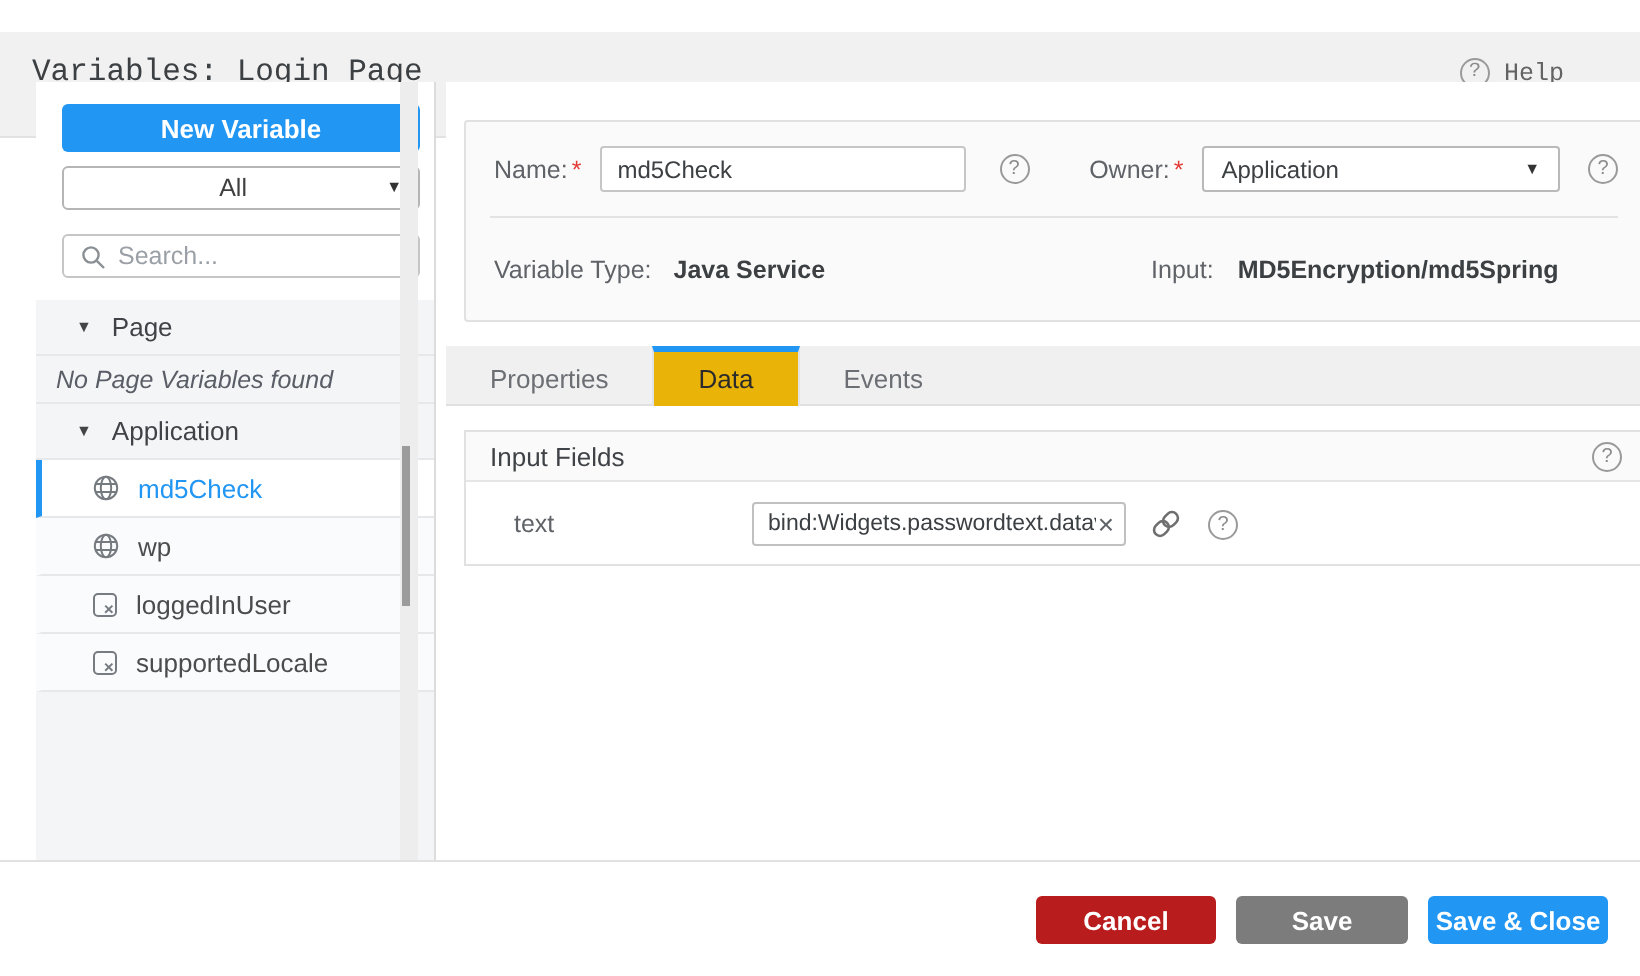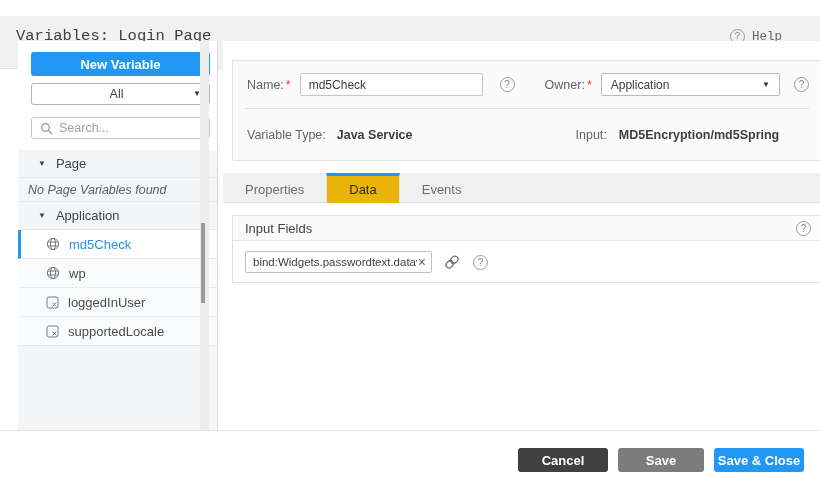--- a/index.html
+++ b/index.html
@@ -107,21 +107,21 @@
   .icon-btn { display:flex; align-items:center; justify-content:center; cursor:pointer; }
   .link-btn { margin-left:12px; }
   .q-after { margin-left:13px; }
 
   
   .footer { position:absolute; left:0; top:430px; width:820px; height:58px;
             background:#fff; border-top:1px solid #e1e1e1; }
   .fbtn { position:absolute; top:17px; height:24px; border:none; border-radius:3px;
           color:#fff; font-size:13px; font-weight:600; cursor:pointer;
           font-family:"Liberation Sans","DejaVu Sans",sans-serif; }
-  .btn-cancel { left:518px; width:90px; background:#404040; }
+  .btn-cancel { left:518px; width:90px; background:#b91c1c; }
   .btn-save { left:618px; width:86px; background:#7c7c7c; }
   .btn-saveclose { left:714px; width:90px; background:#2196f3; }
 </style>
 </head>
 <body>
 
 <div id="app">
 
   <div class="header">
     <div class="dialog-title">Variables: Login Page</div>
@@ -249,20 +249,21 @@
       <div class="tab active">Data</div>
       <div class="tab">Events</div>
     </div>
 
     <div class="panel2">
       <div class="p2-header">
         <span class="p2-title">Input Fields</span>
         <span class="qicon">?</span>
       </div>
       <div class="p2-body">
+        <span class="bind-field-label">text</span>
         <div class="bind-input-wrap">
           <input type="text" value="bind:Widgets.passwordtext.datavalue" style="">
           <span class="clear-x">×</span>
         </div>
         <span class="icon-btn link-btn">
           <svg width="16" height="16" viewBox="0 0 16 16">
               <g fill="none" stroke="#6f6f6f" stroke-width="1.3" transform="rotate(45 8 8)">
                 <rect x="5" y="0.8" width="6" height="8" rx="3"></rect>
                 <rect x="5" y="7.2" width="6" height="8" rx="3"></rect>
               </g>

